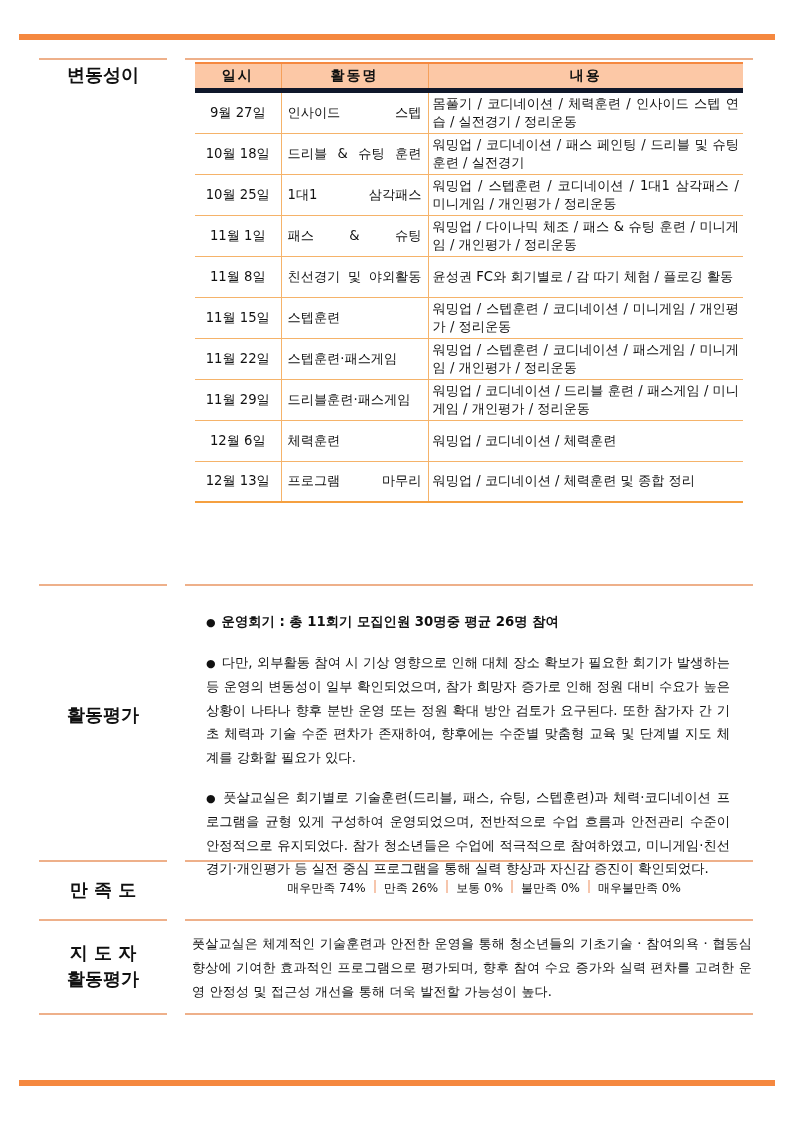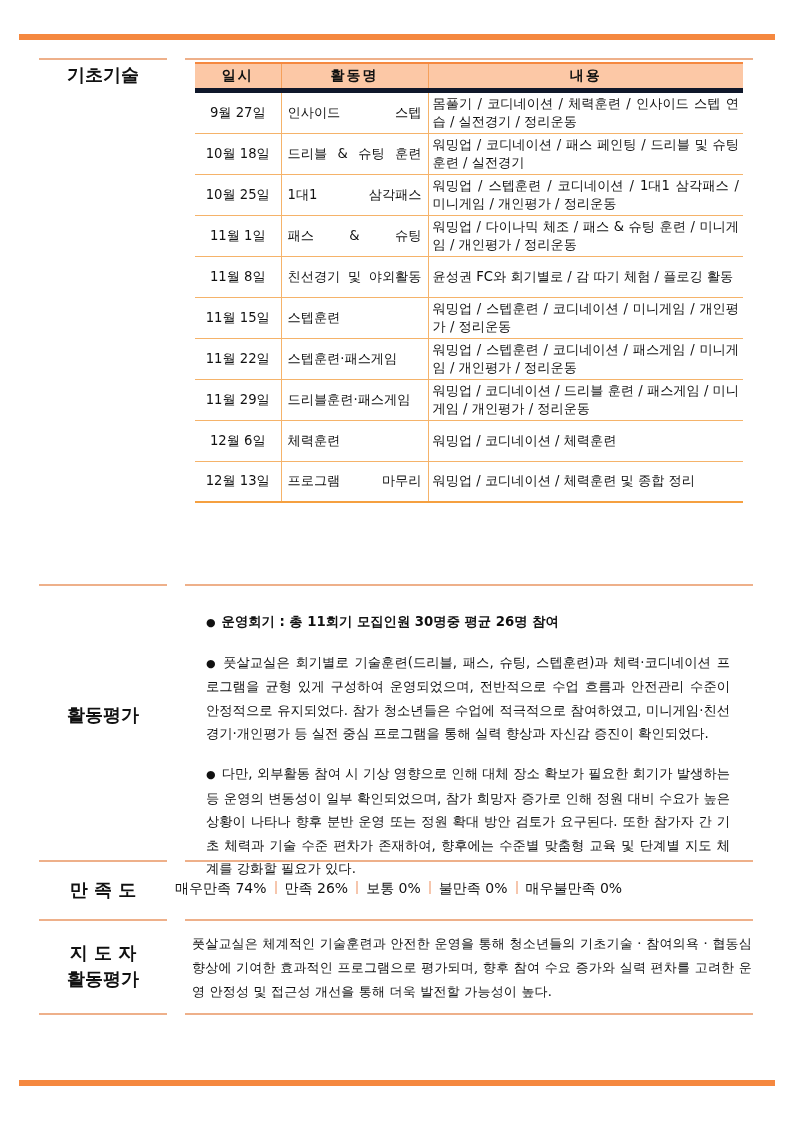--- a/index.html
+++ b/index.html
@@ -26,35 +26,35 @@
   .col-name { width: 147px; white-space: nowrap; text-align: justify; text-align-last: justify; padding-left: 6px !important; padding-right: 6px !important; }
   .col-content { width: 315px; text-align: justify; }
 
   
   .eval-body { position: absolute; left: 190px; top: 594px; width: 556px; font-size: 13.3px; line-height: 23.6px; text-align: justify; }
   .eval-body p { margin: 16px; }
   .eval-body .bold { font-weight: bold; }
   .bullet { font-size: 11px; margin-right: 6px; }
 
   
-  .sat-row { position: absolute; left: 175px; top: 880px; width: 568px; font-size: 14px; }
+  .sat-row { position: absolute; left: 200px; top: 880px; width: 568px; text-align: center; font-size: 12px; }
   .sat-item { display: inline-block; }
   .sat-sep { display: inline-block; width: 2px; height: 13px; background: #f6c6ad; margin: 0 8px; vertical-align: -1px; }
 
   
   .inst-body { position: absolute; left: 192px; top: 932px; width: 560px; font-family: "DejaVu Serif", "Liberation Serif", serif; font-size: 13px; line-height: 24px; text-align: justify; letter-spacing: 0.2px; }
 </style>
 </head>
 <body>
 
 <div class="thick-rule top"></div>
 
 <div class="sec-rule-left" style="top:58px;"></div>
 <div class="sec-rule-right" style="top:58px;"></div>
-<div class="sec-label" style="top:62px;">기초기술</div>
+<div class="sec-label" style="top:62px;">변동성이</div>
 
 <table class="act-table">
   <thead>
     <tr>
       <th class="col-date">일시</th>
       <th>활동명</th>
       <th>내용</th>
     </tr>
   </thead>
   <tbody>
@@ -110,22 +110,22 @@
     </tr>
   </tbody>
 </table>
 
 <div class="sec-rule-left" style="top:584px;"></div>
 <div class="sec-rule-right" style="top:584px;"></div>
 <div class="sec-label" style="top:702px;">활동평가</div>
 
 <div class="eval-body">
   <p class="bold"><span class="bullet">●</span><span>운영회기 : 총 11회기 모집인원 30명중 평균 26명 참여</span></p>
+  <p><span class="bullet">●</span><span>다만, 외부활동 참여 시 기상 영향으로 인해 대체 장소 확보가 필요한 회기가 발생하는 등 운영의 변동성이 일부 확인되었으며, 참가 희망자 증가로 인해 정원 대비 수요가 높은 상황이 나타나 향후 분반 운영 또는 정원 확대 방안 검토가 요구된다. 또한 참가자 간 기초 체력과 기술 수준 편차가 존재하여, 향후에는 수준별 맞춤형 교육 및 단계별 지도 체계를 강화할 필요가 있다.</span></p>
   <p><span class="bullet">●</span><span>풋살교실은 회기별로 기술훈련(드리블, 패스, 슈팅, 스텝훈련)과 체력·코디네이션 프로그램을 균형 있게 구성하여 운영되었으며, 전반적으로 수업 흐름과 안전관리 수준이 안정적으로 유지되었다. 참가 청소년들은 수업에 적극적으로 참여하였고, 미니게임·친선경기·개인평가 등 실전 중심 프로그램을 통해 실력 향상과 자신감 증진이 확인되었다.</span></p>
-  <p><span class="bullet">●</span><span>다만, 외부활동 참여 시 기상 영향으로 인해 대체 장소 확보가 필요한 회기가 발생하는 등 운영의 변동성이 일부 확인되었으며, 참가 희망자 증가로 인해 정원 대비 수요가 높은 상황이 나타나 향후 분반 운영 또는 정원 확대 방안 검토가 요구된다. 또한 참가자 간 기초 체력과 기술 수준 편차가 존재하여, 향후에는 수준별 맞춤형 교육 및 단계별 지도 체계를 강화할 필요가 있다.</span></p>
 </div>
 
 <div class="sec-rule-left" style="top:860px;"></div>
 <div class="sec-rule-right" style="top:860px;"></div>
 <div class="sec-label" style="top:877px;">만 족 도</div>
 
 <div class="sat-row">
   <span class="sat-item"><span>매우만족</span> <span>74%</span></span><span class="sat-sep"></span><span class="sat-item"><span>만족</span> <span>26%</span></span><span class="sat-sep"></span><span class="sat-item"><span>보통</span> <span>0%</span></span><span class="sat-sep"></span><span class="sat-item"><span>불만족</span> <span>0%</span></span><span class="sat-sep"></span><span class="sat-item"><span>매우불만족</span> <span>0%</span></span>
 </div>
 

